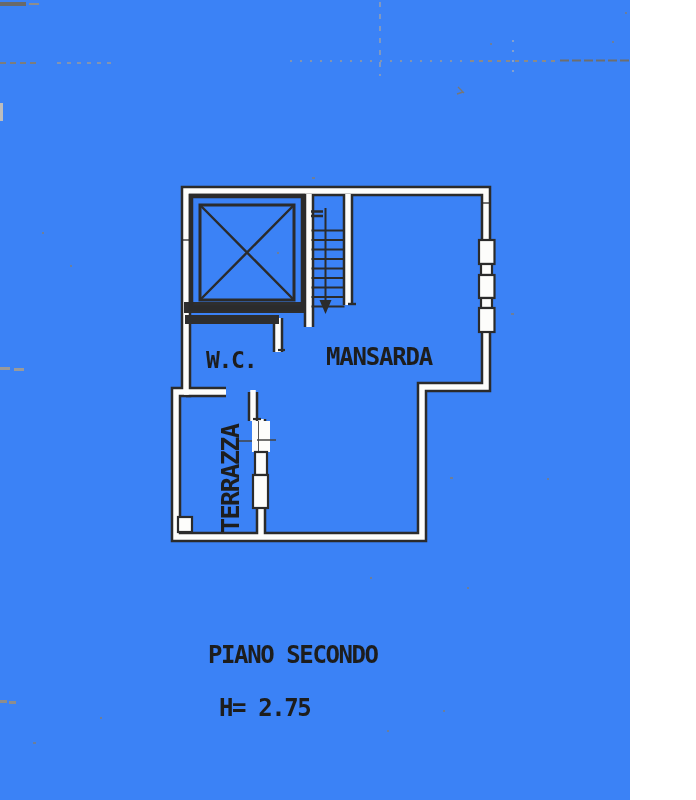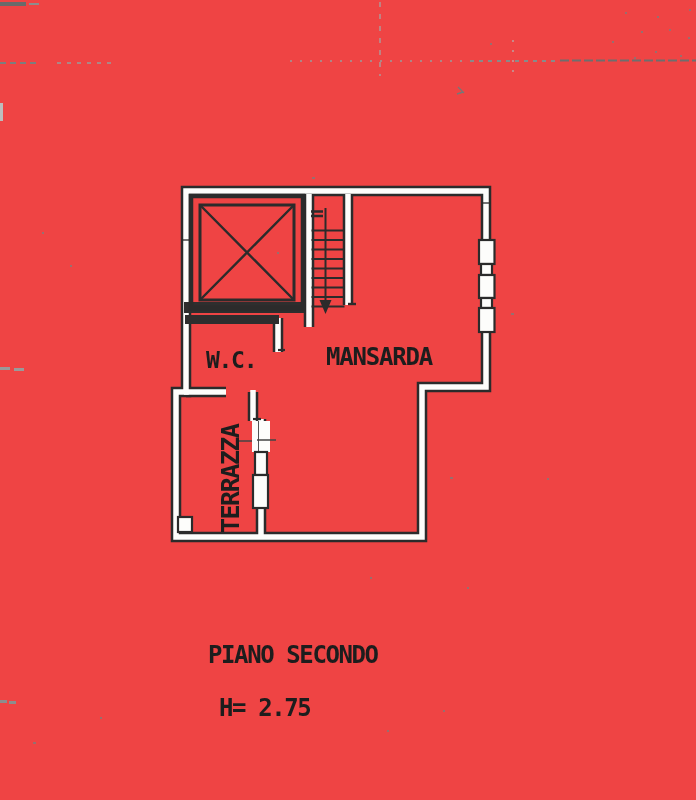--- a/index.html
+++ b/index.html
@@ -1,16 +1,16 @@
 <!DOCTYPE html>
 <html><head>
 <meta charset="utf-8">
 <style>
   html,body{margin:0;padding:0;background:#ffffff;}
-  .page{position:relative;width:696px;height:800px;background:#ef4444;overflow:hidden;
+  .page{position:relative;width:630px;height:800px;background:#3b82f6;overflow:hidden;
         font-family:"DejaVu Sans Mono", monospace;}
   svg{position:absolute;left:0;top:0;}
   .wall-core{stroke:#2b2b2b;stroke-width:10.5;fill:none;stroke-linecap:butt;stroke-linejoin:miter;}
   .wall-gap{stroke:#fdfdfb;stroke-width:5.5;fill:none;stroke-linecap:butt;stroke-linejoin:miter;}
   .ink{stroke:#2b2b2b;fill:none;}
   .ink-fill{fill:#2e2e2e;stroke:none;}
   .win{fill:#fdfdfb;stroke:#2b2b2b;stroke-width:2.2;}
   .plan-label{fill:#1d1d1d;font-weight:bold;}
   .lbl-wc{font-size:23px;letter-spacing:-1.3px;}
   .lbl-mansarda{font-size:24px;letter-spacing:-1.2px;}

